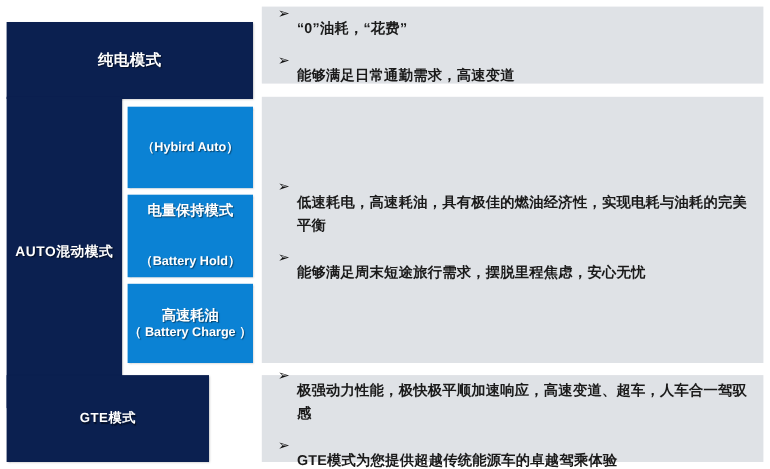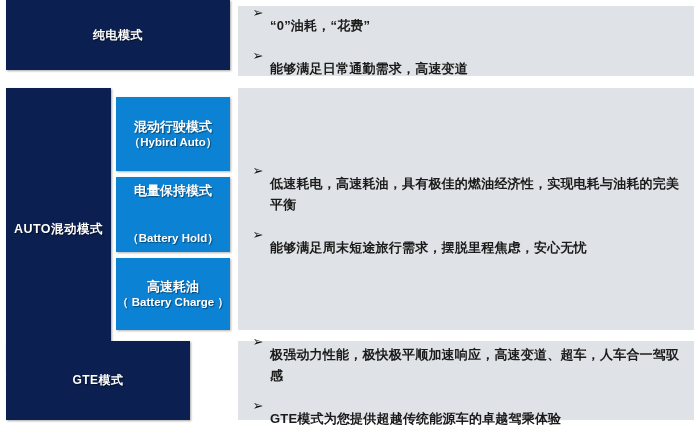--- a/index.html
+++ b/index.html
@@ -29,21 +29,21 @@
     text-align: center;
     color: #ffffff;
     font-weight: bold;
     letter-spacing: 0.5px;
     box-shadow: 1px 1px 2px rgba(0,0,0,0.35);
   }
   .navy .txt {
     text-shadow: 1px 1px 1px rgba(0,0,0,0.55);
   }
 
-  #navy-pure   { left: 6px;  top: 0;   width: 224px; height: 70px;  font-size: 12px; }
+  #navy-pure   { left: 6px;  top: 20px;   width: 224px; height: 70px;  font-size: 14px; }
   #navy-auto   { left: 6px;  top: 88px;  width: 105px; height: 283px; font-size: 12.5px; }
   #navy-gte    { left: 6px;  top: 341px; width: 184px; height: 79px;  font-size: 12px; }
 
   
   .blue {
     position: absolute;
     left: 116px;
     width: 114px;
     background: #0b82d4;
     display: flex;
@@ -129,21 +129,20 @@
       <span class="bullet-icon">➢</span>
       <span class="bullet-text">能够满足日常通勤需求，高速变道</span>
     </div>
   </div>
 
   <div class="navy" id="navy-auto">
     <span class="txt">AUTO混动模式</span>
   </div>
 
   <div class="blue" id="blue-hybrid">
-    <span class="line1">混动行驶模式</span>
     <span class="line2">（Hybird Auto）</span>
   </div>
 
   <div class="blue" id="blue-battery">
     <span class="line1">电量保持模式</span>
     <span class="line2">（Battery Hold）</span>
   </div>
 
   <div class="blue" id="blue-charge">
     <span class="line1">高速耗油</span>

